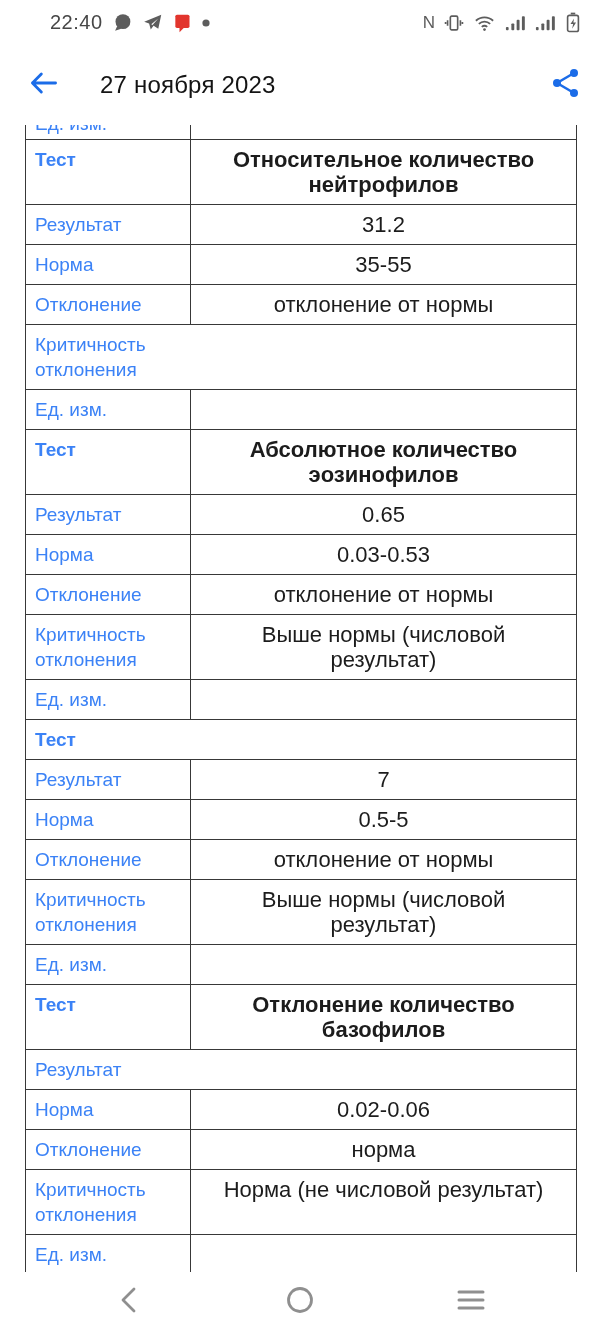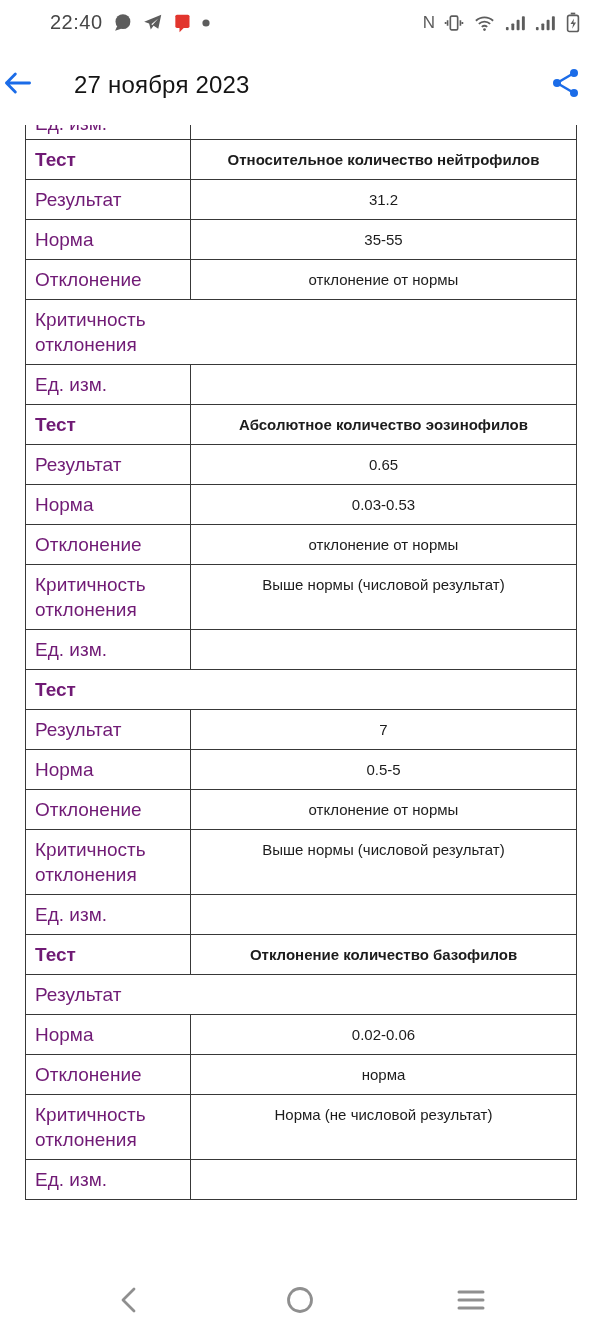--- a/index.html
+++ b/index.html
@@ -9,35 +9,35 @@
   
   .status-bar { height:45px; display:flex; align-items:center;
     padding:0 18px 0 50px; color:#4a4a4a; }
   .sb-left { display:flex; align-items:center; gap:9px; }
   .sb-time { font-size:20px; letter-spacing:.5px; color:#474747; }
   .sb-right { margin-left:auto; display:flex; align-items:center; gap:8px; }
   .sb-icon { display:flex; align-items:center; }
   .nfc-n { font-size:17px; color:#5d5d5d; font-weight:400; }
 
   
-  .app-header { height:80px; display:flex; align-items:center; padding:0 16px 0 2px; }
+  .app-header { height:80px; display:flex; align-items:center; padding:0 16px 0 28px; }
   .back-btn { width:34px; height:34px; display:flex; align-items:center; cursor:pointer; }
   .page-title { font-size:24px; font-weight:500; color:#141414; margin-left:38px; letter-spacing:.2px; }
   .share-btn { margin-left:auto; width:38px; height:38px; display:flex;
     align-items:center; justify-content:center; cursor:pointer; }
 
   
   .content { height:1147px; overflow:hidden; position:relative; }
   .report-table { margin-left:25px; width:552px;
     border-left:1.4px solid #383838; border-right:1.4px solid #383838; }
   .t-row { display:grid; grid-template-columns:164px 1fr;
     border-bottom:1.4px solid #383838; }
-  .t-label { padding:7px 6px 7px 9px; font-size:19px; line-height:25px; color:#701a75; }
+  .t-label { padding:7px 6px 7px 9px; font-size:19px; line-height:25px; color:#3b82f6; }
   .t-value { border-left:1.4px solid #383838; text-align:center;
-    padding:7px 30px; font-size:15px; line-height:25px; color:#1c1c1c; }
+    padding:7px 30px; font-size:22px; line-height:25px; color:#1c1c1c; }
   .t-row.test-row .t-label, .t-row.test-row .t-value { font-weight:700; }
   .t-row.partial-top { height:15px; overflow:hidden; }
   .t-row.partial-top .t-label { padding-top:0; padding-bottom:0; }
   .t-row.partial-top .t-label span { display:block; margin-top:-14px; }
 
   
   .nav-bar { height:60px; display:flex; align-items:center;
     justify-content:space-between; padding:0 112px; background:#fff; }
   .nav-btn { width:34px; height:32px; display:flex; align-items:center;
     justify-content:center; cursor:pointer; }

